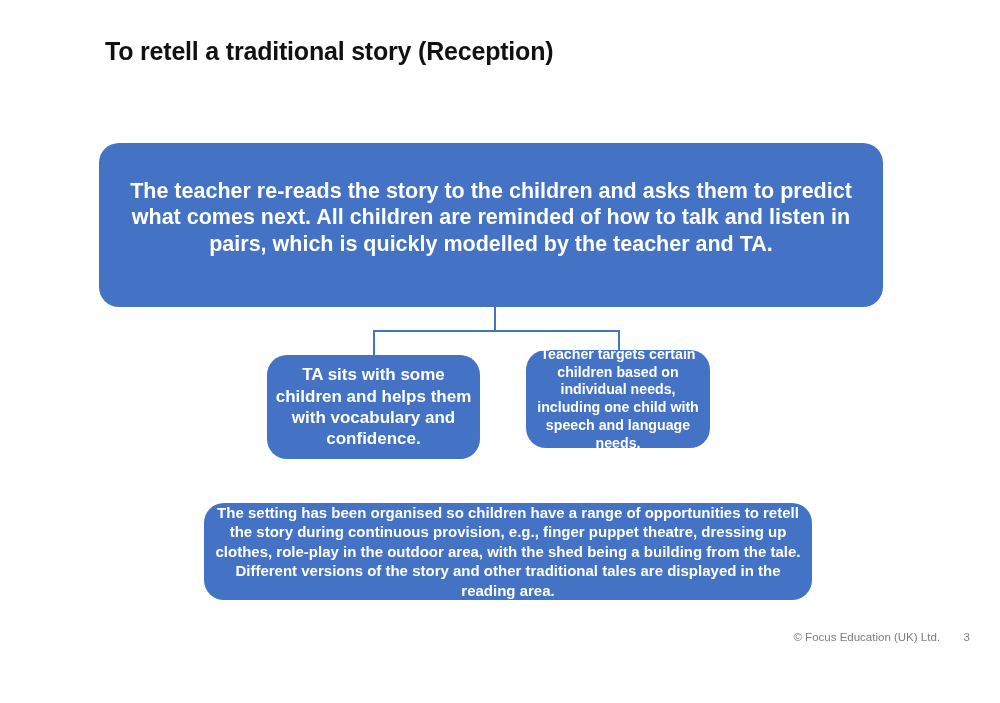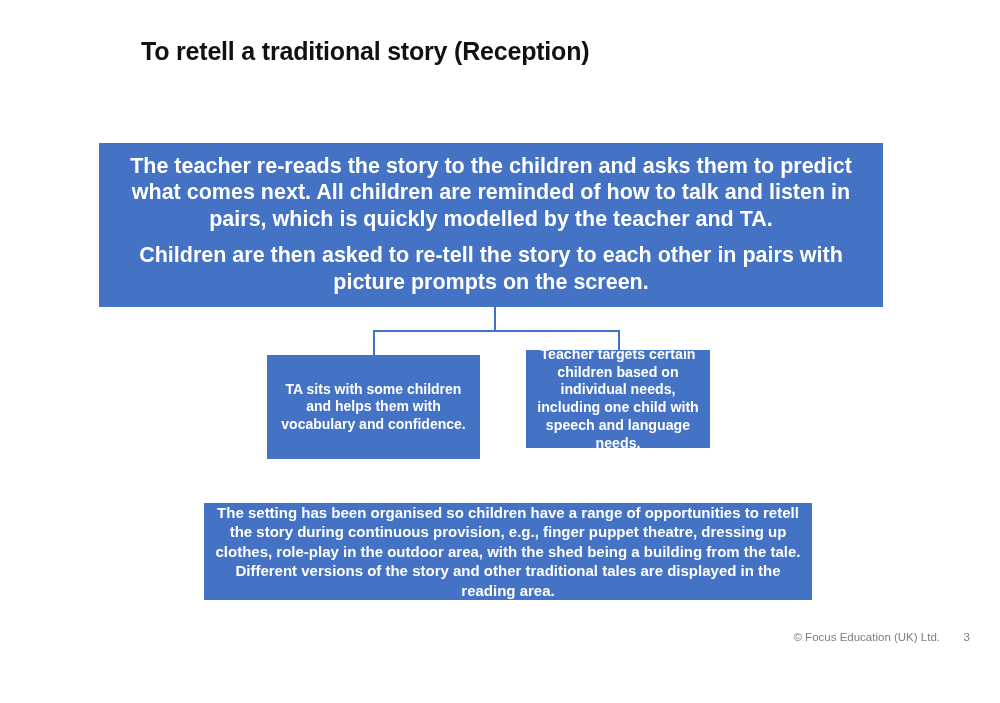--- a/index.html
+++ b/index.html
@@ -25,35 +25,35 @@
     position: absolute;
     left: 105px;
     top: 36px;
     width: 800px;
     font-size: 25px;
     font-weight: 600;
     letter-spacing: -0.2px;
     color: #111111;
     line-height: 1.2;
     white-space: nowrap;
-    margin-left: 36px;
   }
 
   
   .flow-box {
     position: absolute;
     background: #4472C4;
     color: #ffffff;
     box-sizing: border-box;
     display: flex;
     flex-direction: column;
     align-items: center;
     justify-content: center;
     text-align: center;
     font-weight: 700;
+    border-radius: 20px;
   }
   .flow-box p {
     margin: 0;
     width: 100%;
   }
 
   
   #box-main {
     left: 99px;
     top: 143px;
@@ -65,21 +65,21 @@
   }
   #box-main .para-gap { height: 13px; }
 
   
   #box-ta {
     left: 267px;
     top: 355px;
     width: 213px;
     height: 104px;
     padding: 6px 6px;
-    font-size: 14px;
+    font-size: 17px;
     line-height: 1.26;
   }
 
   
   #box-teacher {
     left: 526px;
     top: 350px;
     width: 184px;
     height: 98px;
     padding: 4px 5px;
@@ -152,21 +152,20 @@
 </head>
 <body>
 
 <div id="slide">
 
   <div id="slide-title">To retell a traditional story (Reception)</div>
 
   <div id="box-main" class="flow-box">
     <p>The teacher re-reads the story to the children and asks them to predict what comes next. All children are reminded of how to talk and listen in pairs, which is quickly modelled by the teacher and TA.</p>
     <div class="para-gap"></div>
-    <p>Children are then asked to re-tell the story to each other in pairs with picture prompts on the screen.</p>
   </div>
 
   <div id="conn-stem" class="conn"></div>
   <div id="conn-bar" class="conn"></div>
   <div id="conn-drop-left" class="conn"></div>
   <div id="conn-drop-right" class="conn"></div>
 
   <div id="box-ta" class="flow-box">
     <p>TA sits with some children and helps them with vocabulary and confidence.</p>
   </div>

